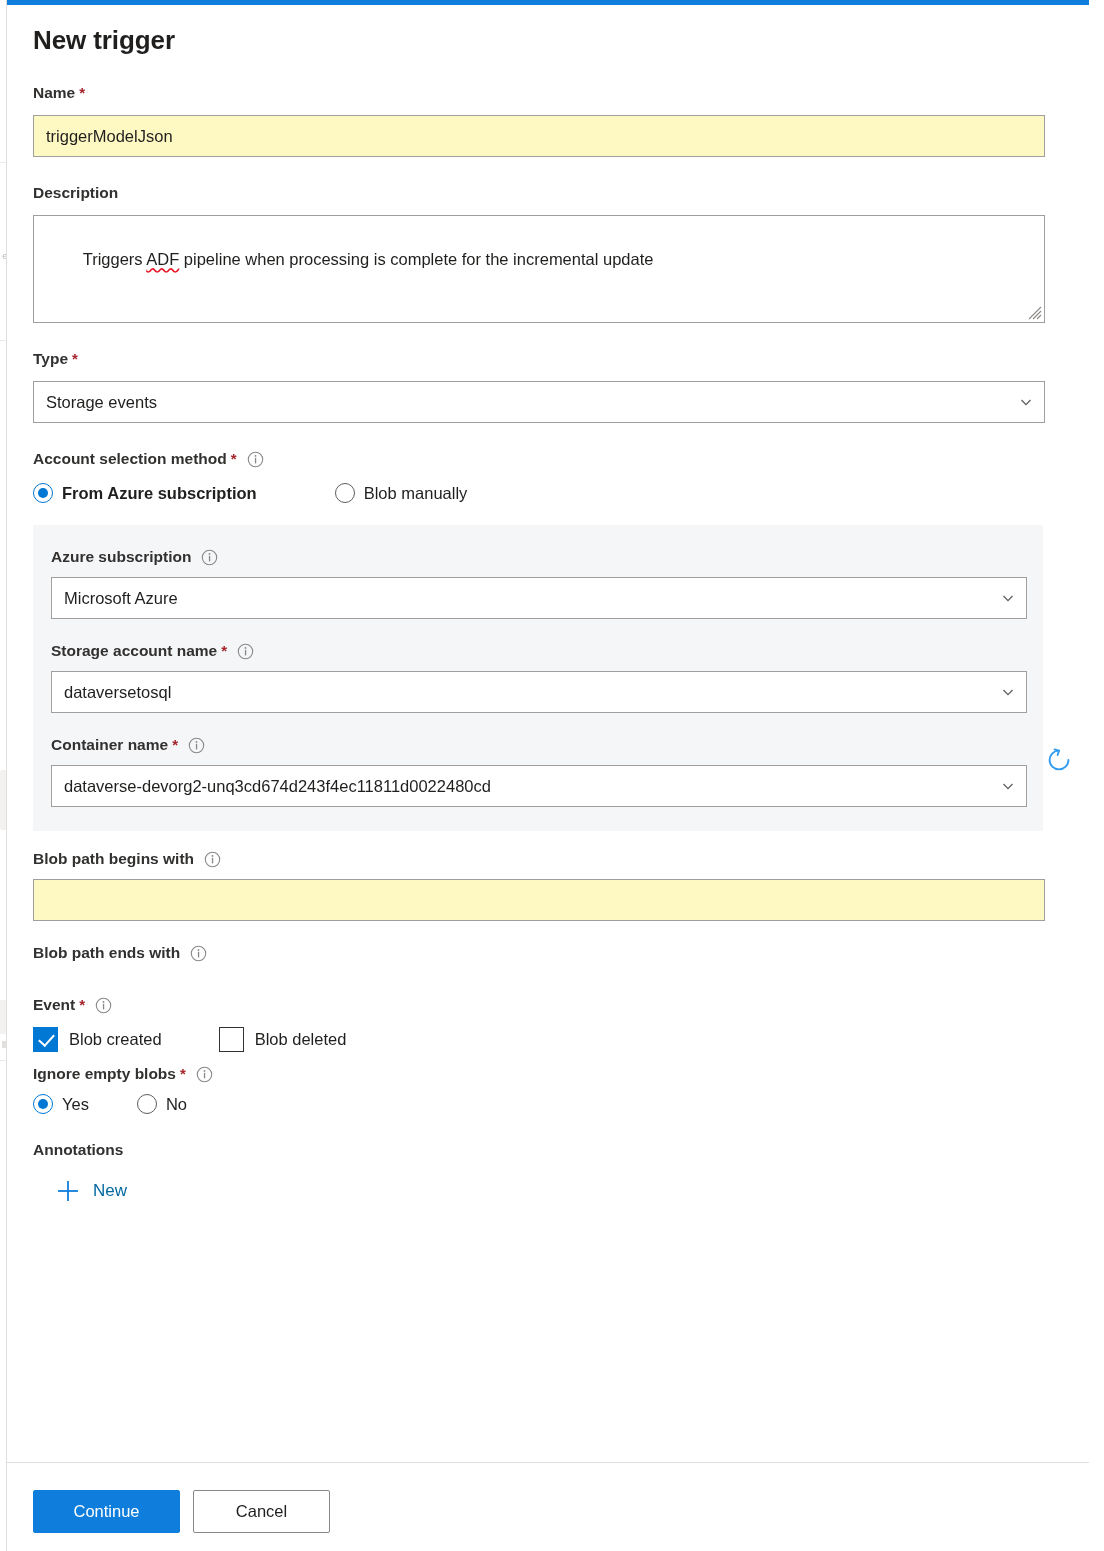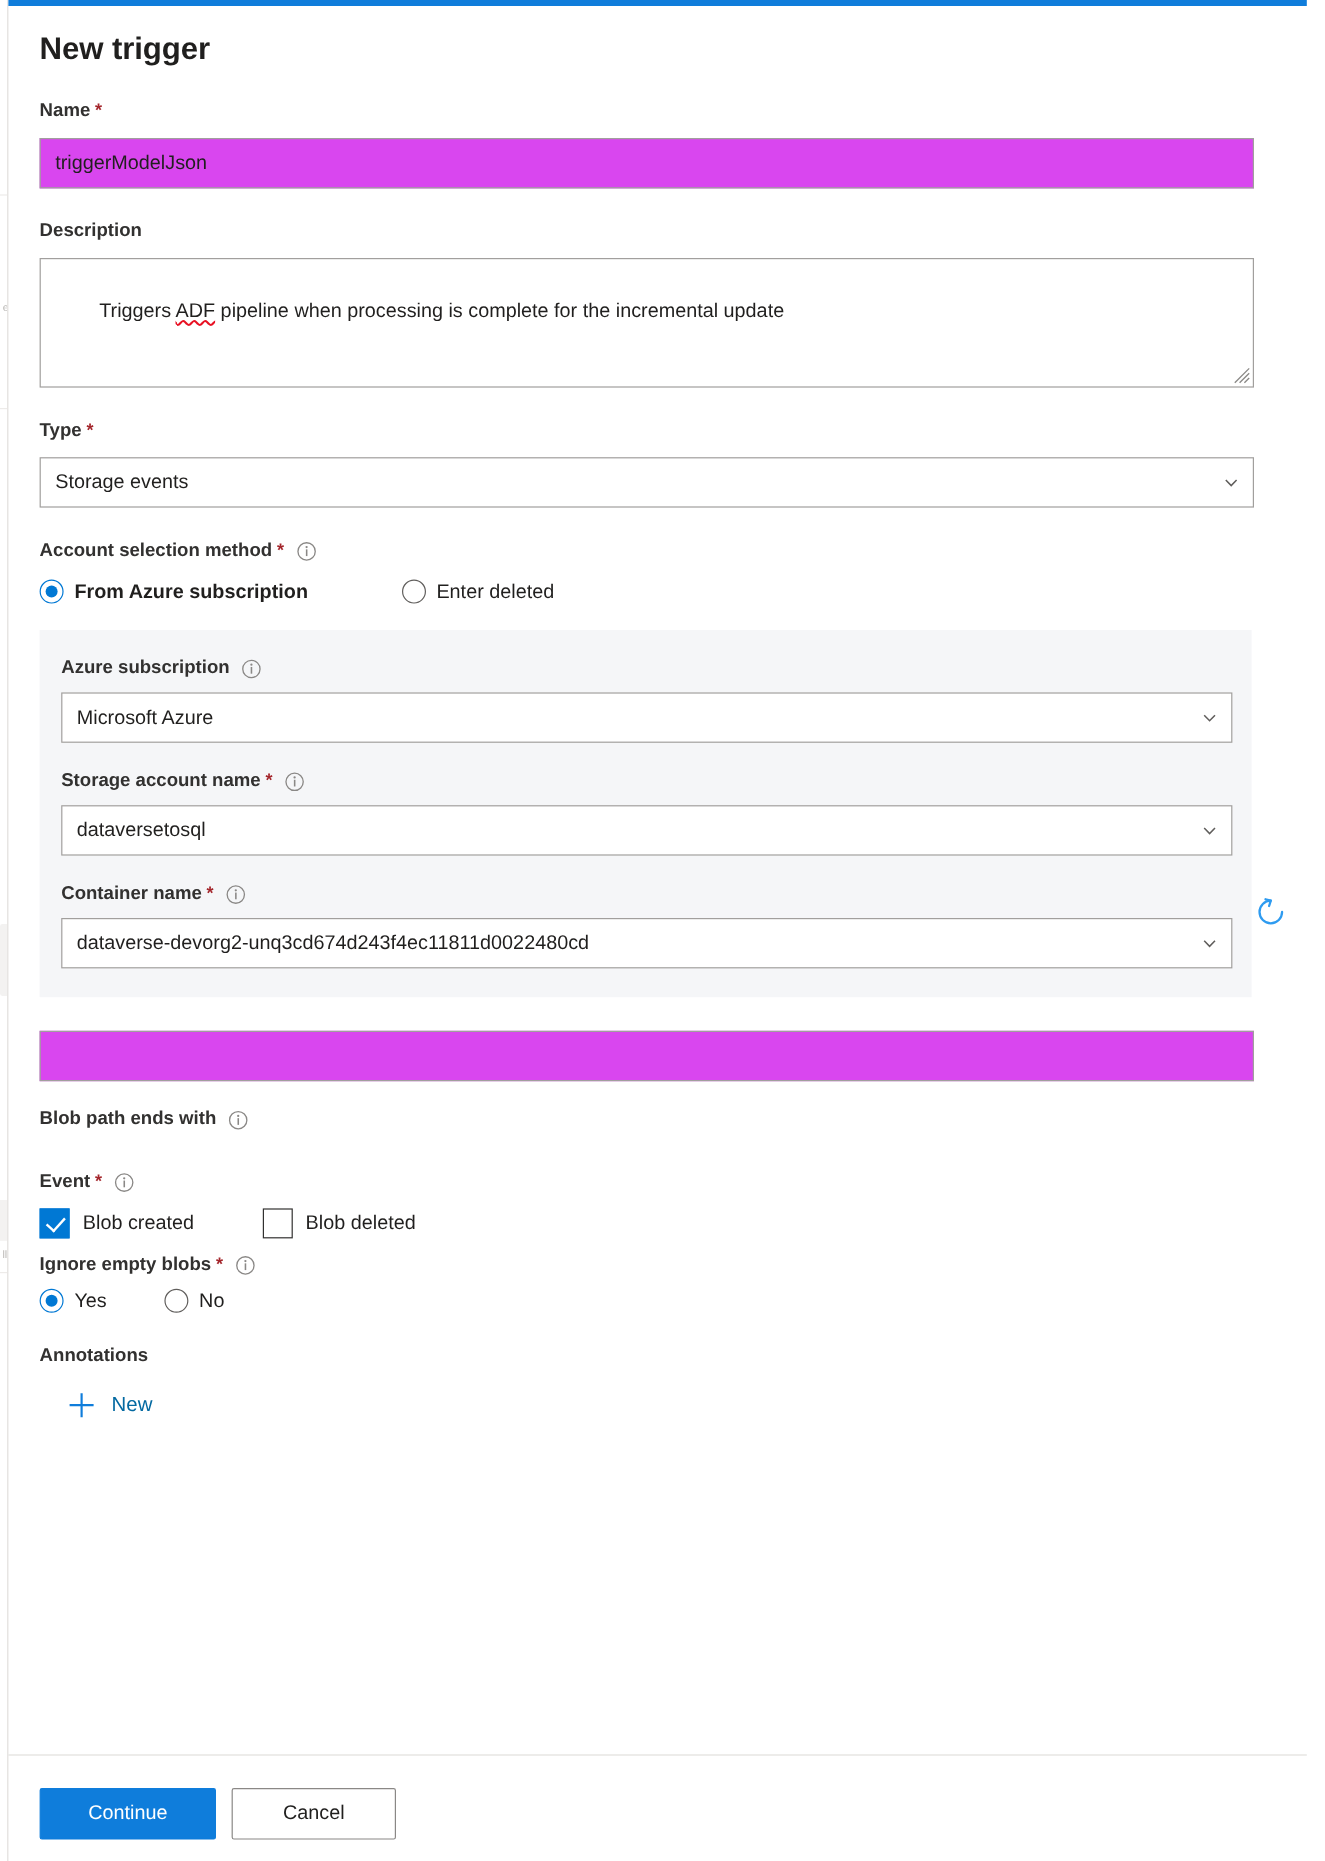--- a/index.html
+++ b/index.html
@@ -101,21 +101,21 @@
   }
   .info-icon svg { display: block; }
 
   
   .text-input {
     display: block;
     box-sizing: border-box;
     width: 1012px;
     height: 42px;
     border: 1px solid #a19f9d;
-    background: #d946ef;
+    background: #fef9c3;
     font-family: "Liberation Sans", sans-serif;
     font-size: 16.5px;
     color: #201f1e;
     padding: 16px 12px;
     outline: none;
     border-radius: 0;
   }
   .text-area-wrap {
     position: relative;
     width: 1012px;
@@ -387,21 +387,21 @@
       </span>
     </div>
     <div class="sp-14"></div>
     <div class="radio-row">
       <div class="radio-item" style="margin-right:78px;font-weight:bold;">
         <span class="radio-mark checked"></span>
         <span>From Azure subscription</span>
       </div>
       <div class="radio-item">
         <span class="radio-mark"></span>
-        <span>Enter deleted</span>
+        <span>Blob manually</span>
       </div>
     </div>
 
     <div class="sp-22"></div>
 
     <div class="group-box">
 
       <div class="field-label">
         <span>Azure subscription</span>
         <span class="info-icon">
@@ -459,20 +459,30 @@
         <span>dataverse-devorg2-unq3cd674d243f4ec11811d0022480cd</span>
         <svg class="chev" viewBox="0 0 14 14">
           <polyline points="2.5,5 7,9.6 11.5,5" fill="none" stroke="#605e5c" stroke-width="1.3"></polyline>
         </svg>
       </div>
 
     </div>
 
     <div class="sp-18"></div>
 
+    <div class="field-label">
+      <span>Blob path begins with</span>
+      <span class="info-icon">
+        <svg viewBox="0 0 17 17">
+            <circle cx="8.5" cy="8.5" r="7.2" fill="none" stroke="#8a8886" stroke-width="1.1"></circle>
+            <circle cx="8.5" cy="4.9" r="0.95" fill="#8a8886"></circle>
+            <rect x="7.9" y="6.8" width="1.3" height="5.6" fill="#8a8886"></rect>
+          </svg>
+      </span>
+    </div>
     <div class="sp-10"></div>
     <input class="text-input" type="text" value="" style="">
 
     <div class="sp-22"></div>
 
     <div class="field-label">
       <span>Blob path ends with</span>
       <span class="info-icon">
         <svg viewBox="0 0 17 17">
             <circle cx="8.5" cy="8.5" r="7.2" fill="none" stroke="#8a8886" stroke-width="1.1"></circle>

